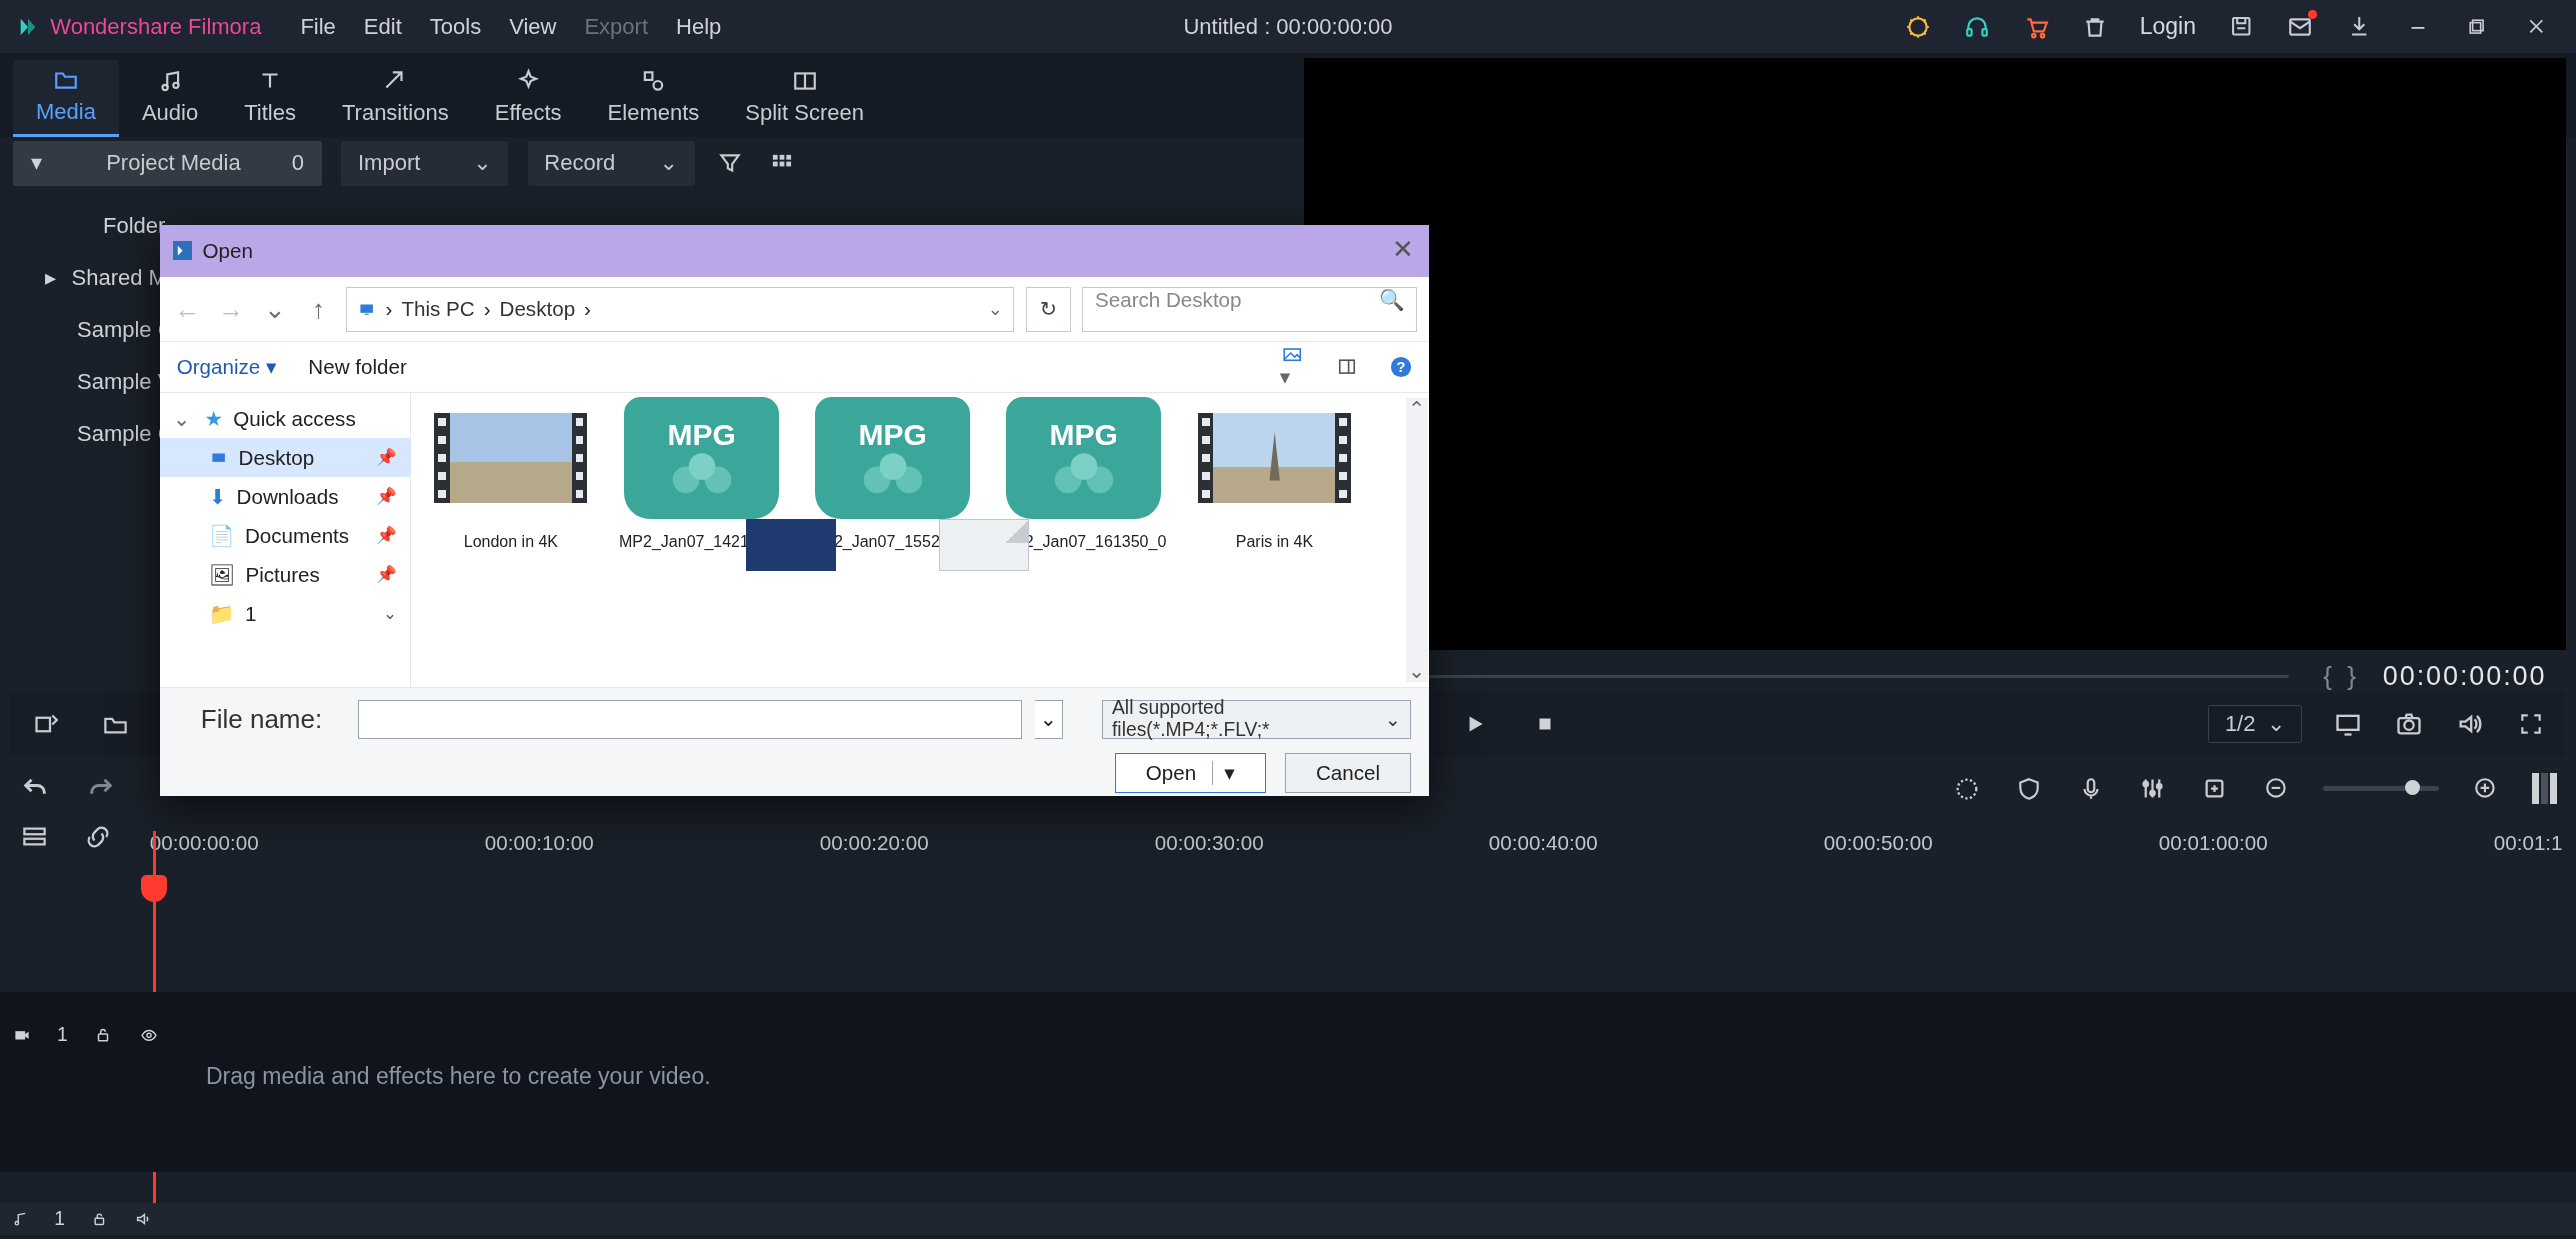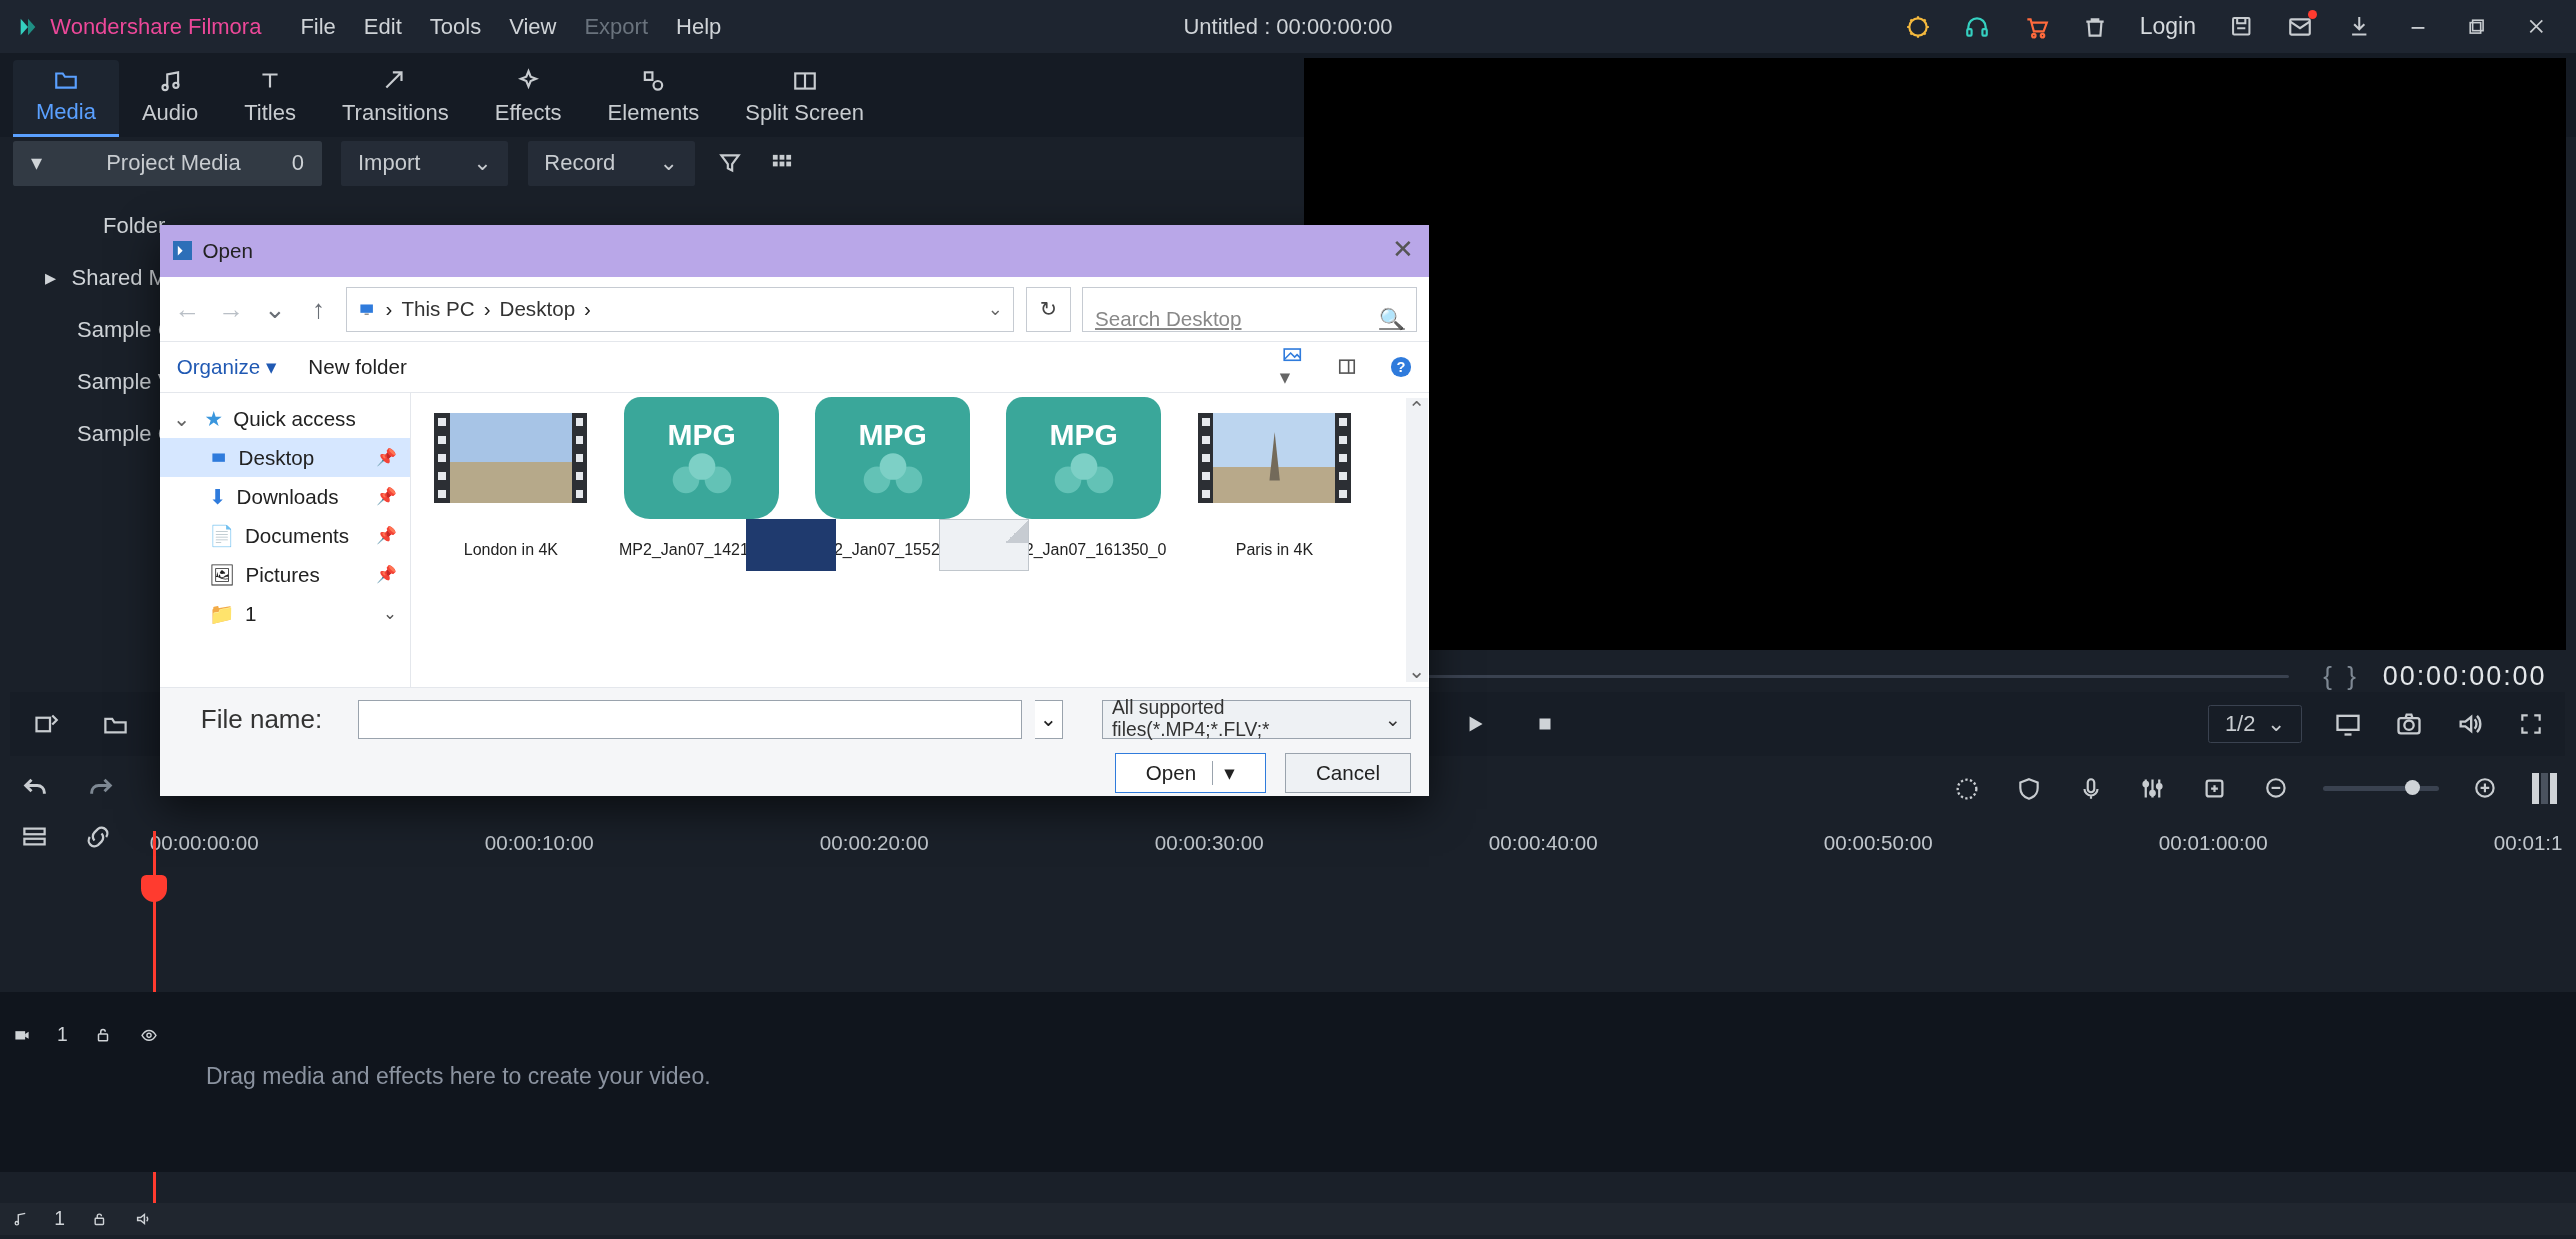--- a/index.html
+++ b/index.html
@@ -78,31 +78,31 @@
 .opendlg .titler { height:52px; background:#b9a7e8; display:flex; align-items:center; padding:0 13px; position:relative; }
 .opendlg .titler .dicon { width:20.6px; height:20.6px; margin-right:9px; }
 .opendlg .titler .close { position:absolute; right:13px; top:11.6px; width:26px; height:26px; color:#555; font-size:26px; display:flex; align-items:center; justify-content:center; }
 .opendlg .navrow { height:64px; display:flex; align-items:center; padding:0 11.6px; gap:11.6px; }
 .opendlg .navrow .arrow { width:32px; text-align:center; color:#6a6f76; font-size:26px; }
 .opendlg .navrow .arrow.off { color:#b9bfc6; }
 .opendlg .addr { flex:1; height:45px; border:0.6px solid #c6cbd2; display:flex; align-items:center; padding:0 10.3px; gap:9px; background:#fff; }
 .opendlg .addr .seg { display:flex; align-items:center; gap:5.2px; color:#333; }
 .opendlg .addr .drop { margin-left:auto; color:#666; font-size:18px; }
 .opendlg .refresh { width:45px; height:45px; border:0.6px solid #c6cbd2; display:flex; align-items:center; justify-content:center; color:#444; }
-.opendlg .searchd { width:335px; height:45px; border:0.6px solid #c6cbd2; display:flex; align-items:flex-end; padding:0 11.6px; color:#888; justify-content:space-between;text-decoration:underline; }
+.opendlg .searchd { width:335px; height:45px; border:0.6px solid #c6cbd2; display:flex; align-items:flex-start; padding:0 11.6px; color:#888; justify-content:space-between; }
 .opendlg .toolbar2 { height:52px; display:flex; align-items:center; padding:0 16.7px; gap:32px; border-top:0.6px solid #e4e7ec; border-bottom:0.6px solid #e4e7ec; }
 .opendlg .toolbar2 .spacer { flex:1; }
 .opendlg .toolbar2 .org { color:#2059b3; }
 .opendlg .body { flex:1; display:flex; min-height:0; }
 .opendlg .tree { width:251px; border-right:0.6px solid #e4e7ec; padding:6.4px 0; overflow:hidden; position:relative; }
 .opendlg .tree .nrow { height:39px; display:flex; align-items:center; padding-left:26px; gap:10.3px; }
 .opendlg .tree .nrow.sel { background:#d6e7ff; }
 .opendlg .tree .pin { margin-left:auto; margin-right:13px; color:#8a9199; font-size:16.7px; }
 .opendlg .filegrid { flex:1; padding:3.9px 6.4px 0; display:flex; flex-wrap:wrap; align-content:flex-start; gap:6.4px 3.9px; position:relative; overflow:hidden; }
-.opendlg .fitem { width:187px; display:flex; flex-direction:column; align-items:center; gap:21px; }
+.opendlg .fitem { width:187px; display:flex; flex-direction:column; align-items:center; gap:13px; }
 .opendlg .fitem .thumb { width:155px; height:122px; background:#e6e9ed; display:flex; align-items:center; justify-content:center; position:relative; border-radius:3.9px; }
 .opendlg .fitem .thumb.mpg { background:#3aa79a; border-radius:16.7px 16.7px 26px 26px; color:#fff; font-weight:700; font-size:30px; flex-direction:column; }
 .opendlg .fitem .thumb.film { background:#fff; padding:0; }
 .opendlg .fitem .thumb.film .strip { width:15.5px; background:#2c2f34; height:90px; display:flex; flex-direction:column; justify-content:space-around; align-items:center; }
 .opendlg .fitem .thumb.film .strip i { width:7.7px; height:7.7px; background:#e6e9ed; display:block; }
 .opendlg .fitem .thumb.film .mid { width:122px; height:90px; background:linear-gradient(#a7c4e6 55%, #b6a98a 55%); display:flex; align-items:center; justify-content:center; }
 .opendlg .fitem .lbl { text-align:center; font-size:16px; color:#222; line-height:1.2; max-width:174px; }
 .opendlg .sb { position:absolute; right:1.3px; top:5.2px; width:22px; bottom:5.2px; background:#f0f2f5; }
 .opendlg .sb .up,.opendlg .sb .dn { height:22px; display:flex; align-items:center; justify-content:center; color:#666; }
 .opendlg .sb .dn { position:absolute; bottom:0; width:100%; }

